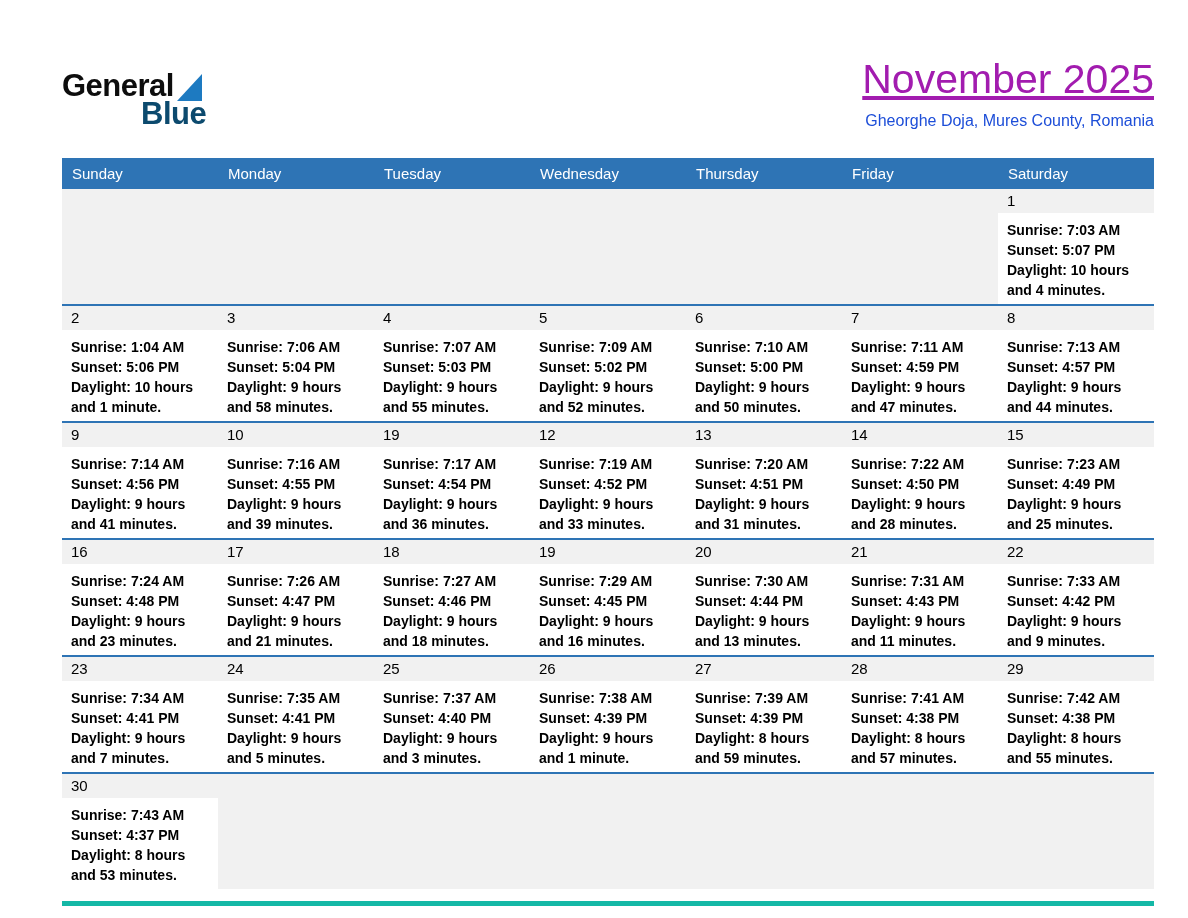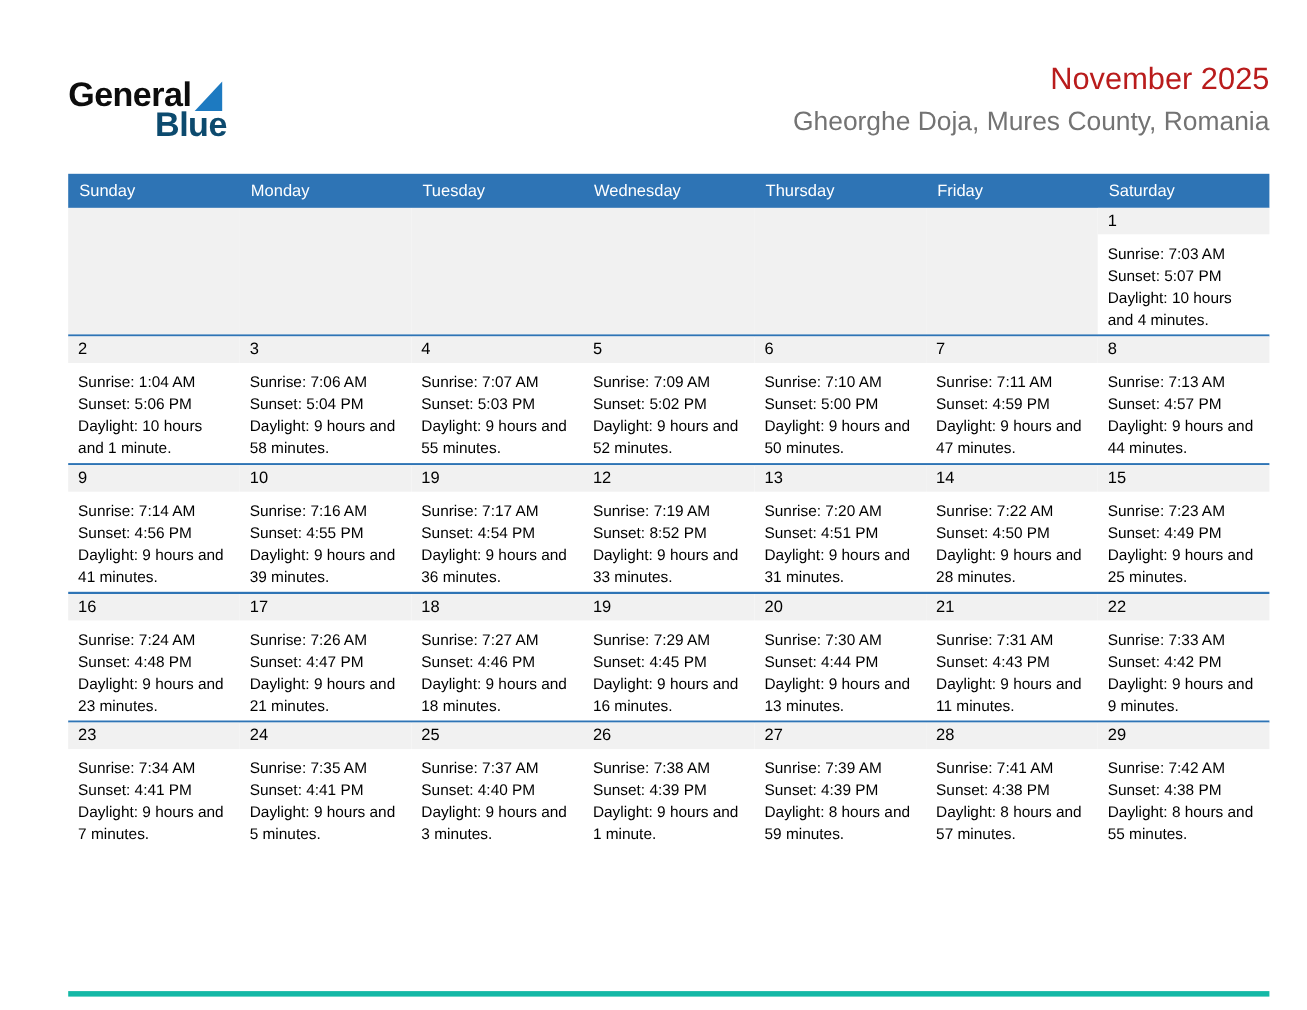--- a/index.html
+++ b/index.html
@@ -47,29 +47,30 @@
     font-size: 31px;
     font-weight: 700;
     letter-spacing: -0.5px;
     color: #0c4a6e;
     line-height: 1;
     margin-left: 79px;
     margin-top: -3px;
   }
   .titles { text-align: right; }
   .month-title {
-    font-size: 28px;
+    font-size: 41px;
     line-height: 1.15;
     font-weight: 400;
-    color: #b91c1c;
+    color: #a21caf;
+    text-decoration: underline;
   }
   .location {
-    font-size: 24px;
+    font-size: 16px;
     margin-top: 9px;
-    color: #737373;
+    color: #1d4ed8;
   }
   
   .calendar {
     flex: 1;
     display: flex;
     flex-direction: column;
     border-bottom: 5px solid #14b8a6;
   }
   .weekday-row {
     display: flex;
@@ -97,20 +98,21 @@
   }
   .day-cell.empty { background: #f1f1f1; }
   .num-band {
     background: #f1f1f1;
     padding: 3px 9px 2px 9px;
     font-size: 15px;
     min-height: 24px;
   }
   .cell-body {
     padding: 7px 6px 4px 9px;
+    font-weight: bold;
   }
   .cell-line {
     font-size: 14px;
     line-height: 20px;
     max-width: 136px;
   }
 </style>
 </head>
 <body>
 
@@ -237,21 +239,21 @@
             <div class="cell-body">
               <div class="cell-line">Sunrise: 7:17 AM</div>
               <div class="cell-line">Sunset: 4:54 PM</div>
               <div class="cell-line">Daylight: 9 hours and 36 minutes.</div>
             </div>
           </div>
           <div class="day-cell">
             <div class="num-band"><span>12</span></div>
             <div class="cell-body">
               <div class="cell-line">Sunrise: 7:19 AM</div>
-              <div class="cell-line">Sunset: 8:52 PM</div>
+              <div class="cell-line">Sunset: 4:52 PM</div>
               <div class="cell-line">Daylight: 9 hours and 33 minutes.</div>
             </div>
           </div>
           <div class="day-cell">
             <div class="num-band"><span>13</span></div>
             <div class="cell-body">
               <div class="cell-line">Sunrise: 7:20 AM</div>
               <div class="cell-line">Sunset: 4:51 PM</div>
               <div class="cell-line">Daylight: 9 hours and 31 minutes.</div>
             </div>
@@ -381,17 +383,33 @@
             </div>
           </div>
           <div class="day-cell">
             <div class="num-band"><span>29</span></div>
             <div class="cell-body">
               <div class="cell-line">Sunrise: 7:42 AM</div>
               <div class="cell-line">Sunset: 4:38 PM</div>
               <div class="cell-line">Daylight: 8 hours and 55 minutes.</div>
             </div>
           </div>
+        </div>
+        <div class="week-row">
+          <div class="day-cell">
+            <div class="num-band"><span>30</span></div>
+            <div class="cell-body">
+              <div class="cell-line">Sunrise: 7:43 AM</div>
+              <div class="cell-line">Sunset: 4:37 PM</div>
+              <div class="cell-line">Daylight: 8 hours and 53 minutes.</div>
+            </div>
+          </div>
+          <div class="day-cell empty"></div>
+          <div class="day-cell empty"></div>
+          <div class="day-cell empty"></div>
+          <div class="day-cell empty"></div>
+          <div class="day-cell empty"></div>
+          <div class="day-cell empty"></div>
         </div>
       </div>
   </div>
 
 </div>
 
 </body></html>

